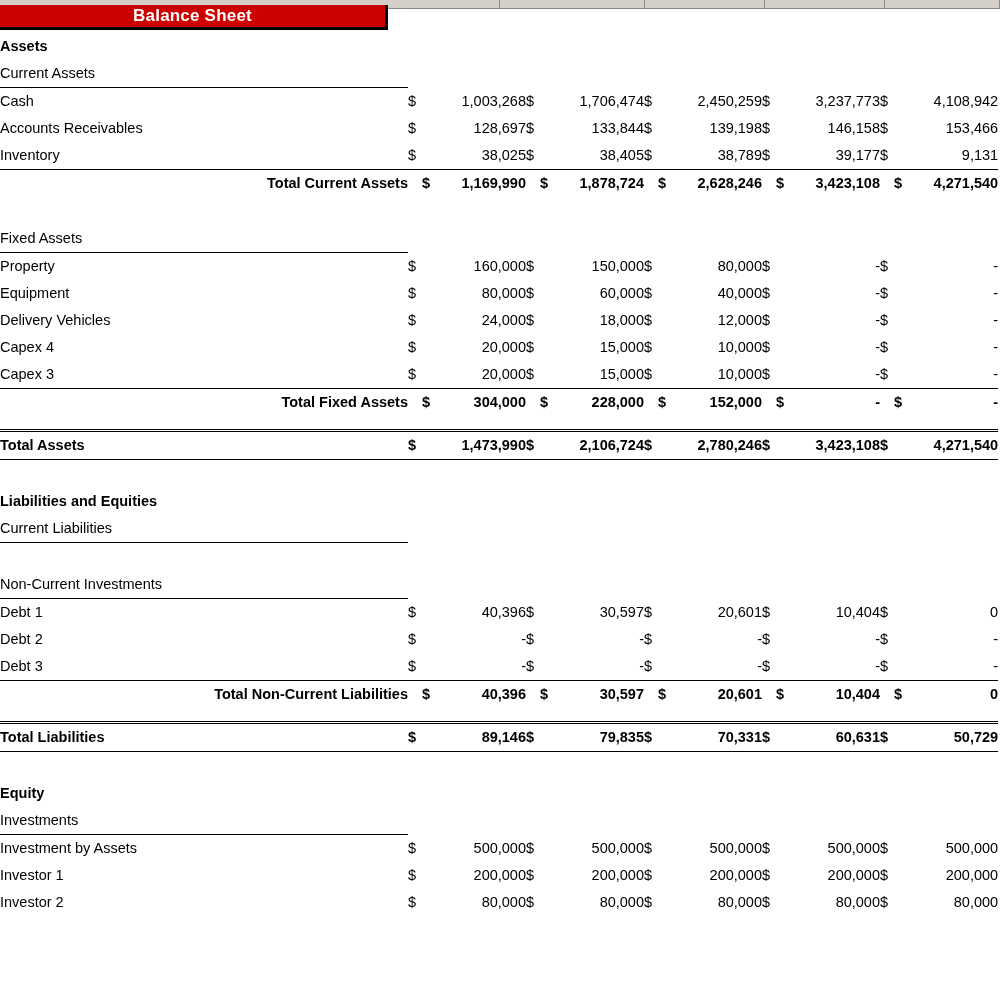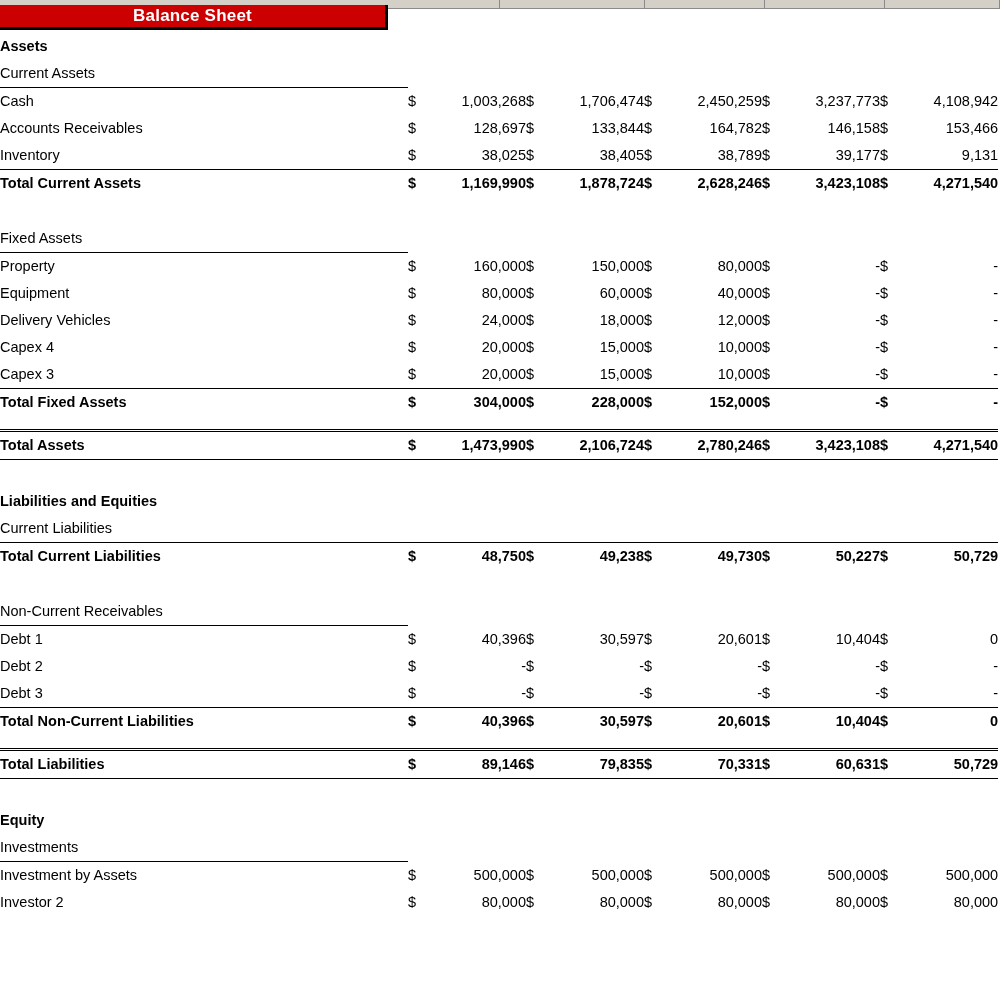--- a/index.html
+++ b/index.html
@@ -91,21 +91,21 @@
   }
   .hdr-sub {              
     font-size: 14px;
   }
   .bold { font-weight: bold; font-size: 15.5px; }
   .grand { font-weight: bold; font-size: 16.5px; }
 
   
   tr.underline-sub td.label { border-bottom: 1.5px solid #000; }
 
-  tr.subtotal td { border-top: 1.5px solid #000; }
+  tr.subtotal td { border-top: 1.5px solid #000; text-align: right; }
 
   tr.total-dbl td {
     border-top: 3px double #000;
     border-bottom: 1.5px solid #000;
   }
 
   tr.spacer td { height: 13px; line-height: 13px; }
   tr.spacer-lg td { height: 28px; line-height: 28px; }
 </style>
 </head>
@@ -161,21 +161,21 @@
           <td class="sign ">$</td>
           <td class="amt ">4,108,942</td>
         </tr>
         <tr>
           <td class="label">Accounts Receivables</td>
           <td class="sign ">$</td>
           <td class="amt ">128,697</td>
           <td class="sign ">$</td>
           <td class="amt ">133,844</td>
           <td class="sign ">$</td>
-          <td class="amt ">164,782</td>
+          <td class="amt ">139,198</td>
           <td class="sign ">$</td>
           <td class="amt ">146,158</td>
           <td class="sign ">$</td>
           <td class="amt ">153,466</td>
         </tr>
         <tr>
           <td class="label">Inventory</td>
           <td class="sign ">$</td>
           <td class="amt ">38,025</td>
           <td class="sign ">$</td>
@@ -305,38 +305,25 @@
           <td colspan="11">&nbsp;</td>
         </tr>
         <tr>
           <td class="label hdr-major">Liabilities and Equities</td>
           <td colspan="10">&nbsp;</td>
         </tr>
         <tr class="underline-sub">
           <td class="label hdr-sub">Current Liabilities</td>
           <td colspan="10">&nbsp;</td>
         </tr>
-        <tr class="subtotal">
-          <td class="label bold">Total Current Liabilities</td>
-          <td class="sign bold">$</td>
-          <td class="amt bold">48,750</td>
-          <td class="sign bold">$</td>
-          <td class="amt bold">49,238</td>
-          <td class="sign bold">$</td>
-          <td class="amt bold">49,730</td>
-          <td class="sign bold">$</td>
-          <td class="amt bold">50,227</td>
-          <td class="sign bold">$</td>
-          <td class="amt bold">50,729</td>
-        </tr>
         <tr class="spacer-lg">
           <td colspan="11">&nbsp;</td>
         </tr>
         <tr class="underline-sub">
-          <td class="label hdr-sub">Non-Current Receivables</td>
+          <td class="label hdr-sub">Non-Current Investments</td>
           <td colspan="10">&nbsp;</td>
         </tr>
         <tr>
           <td class="label">Debt 1</td>
           <td class="sign ">$</td>
           <td class="amt ">40,396</td>
           <td class="sign ">$</td>
           <td class="amt ">30,597</td>
           <td class="sign ">$</td>
           <td class="amt ">20,601</td>
@@ -418,20 +405,33 @@
           <td class="sign ">$</td>
           <td class="amt ">500,000</td>
           <td class="sign ">$</td>
           <td class="amt ">500,000</td>
           <td class="sign ">$</td>
           <td class="amt ">500,000</td>
           <td class="sign ">$</td>
           <td class="amt ">500,000</td>
         </tr>
         <tr>
+          <td class="label">Investor 1</td>
+          <td class="sign ">$</td>
+          <td class="amt ">200,000</td>
+          <td class="sign ">$</td>
+          <td class="amt ">200,000</td>
+          <td class="sign ">$</td>
+          <td class="amt ">200,000</td>
+          <td class="sign ">$</td>
+          <td class="amt ">200,000</td>
+          <td class="sign ">$</td>
+          <td class="amt ">200,000</td>
+        </tr>
+        <tr>
           <td class="label">Investor 2</td>
           <td class="sign ">$</td>
           <td class="amt ">80,000</td>
           <td class="sign ">$</td>
           <td class="amt ">80,000</td>
           <td class="sign ">$</td>
           <td class="amt ">80,000</td>
           <td class="sign ">$</td>
           <td class="amt ">80,000</td>
           <td class="sign ">$</td>

